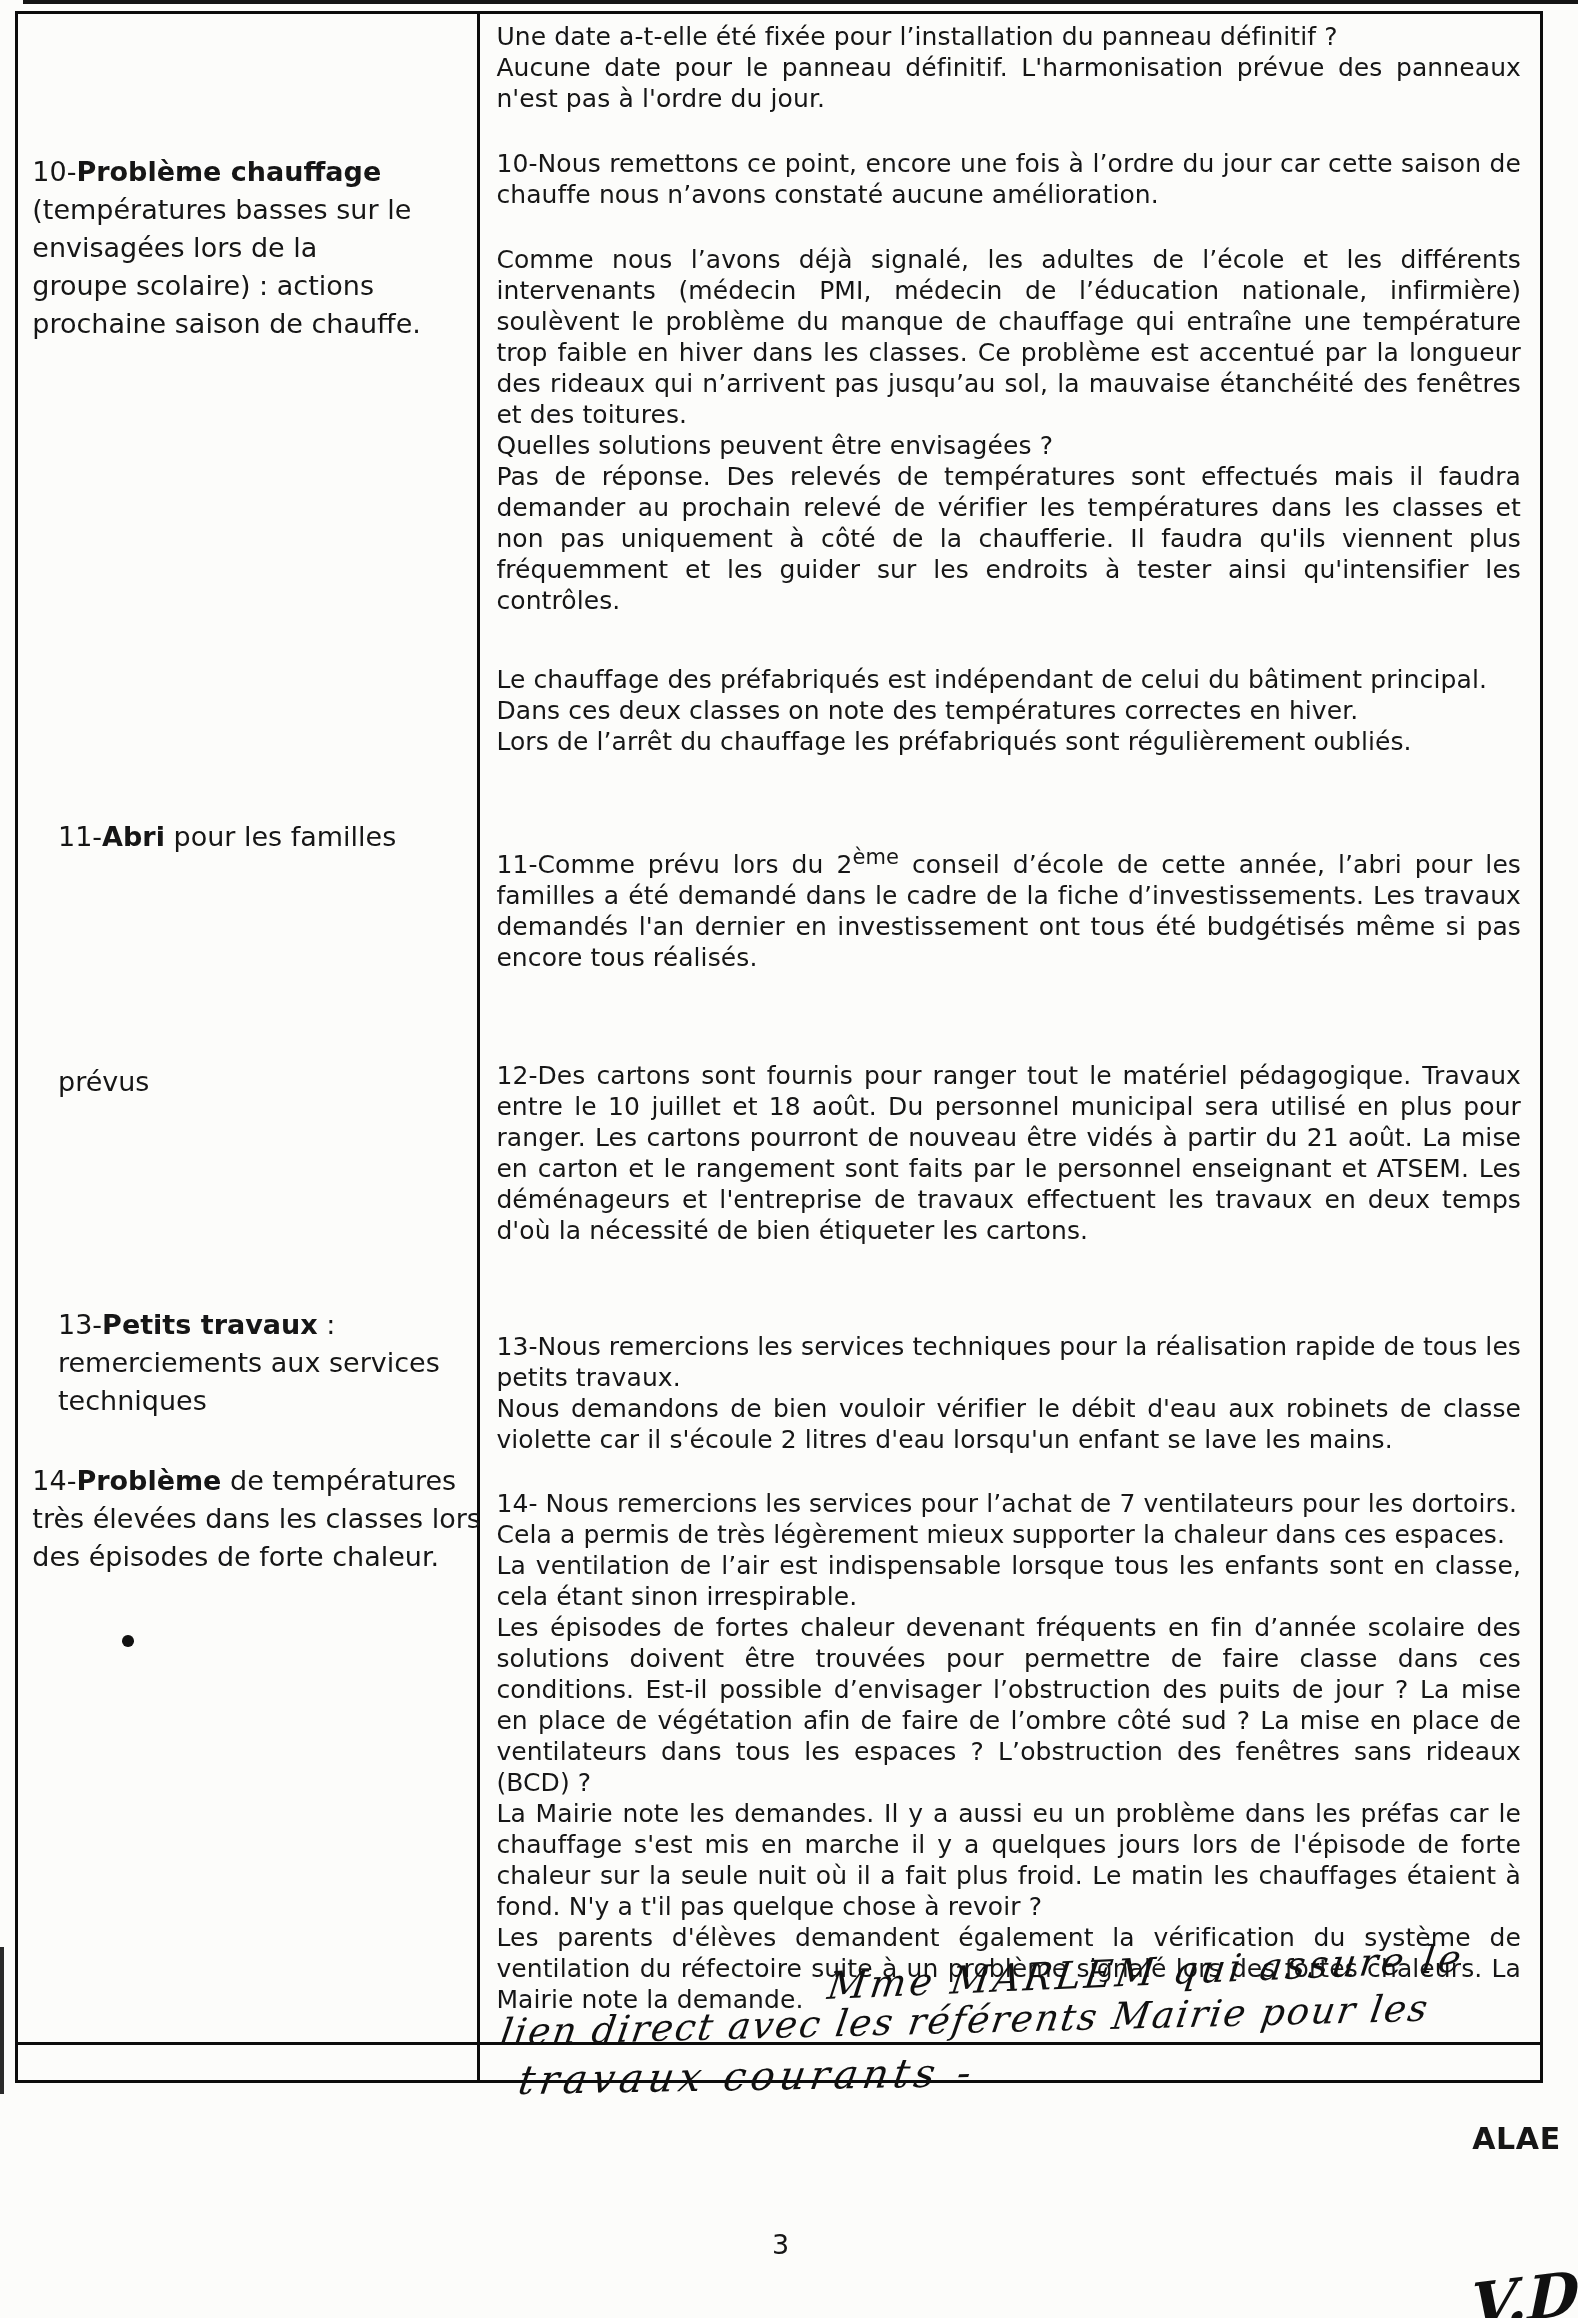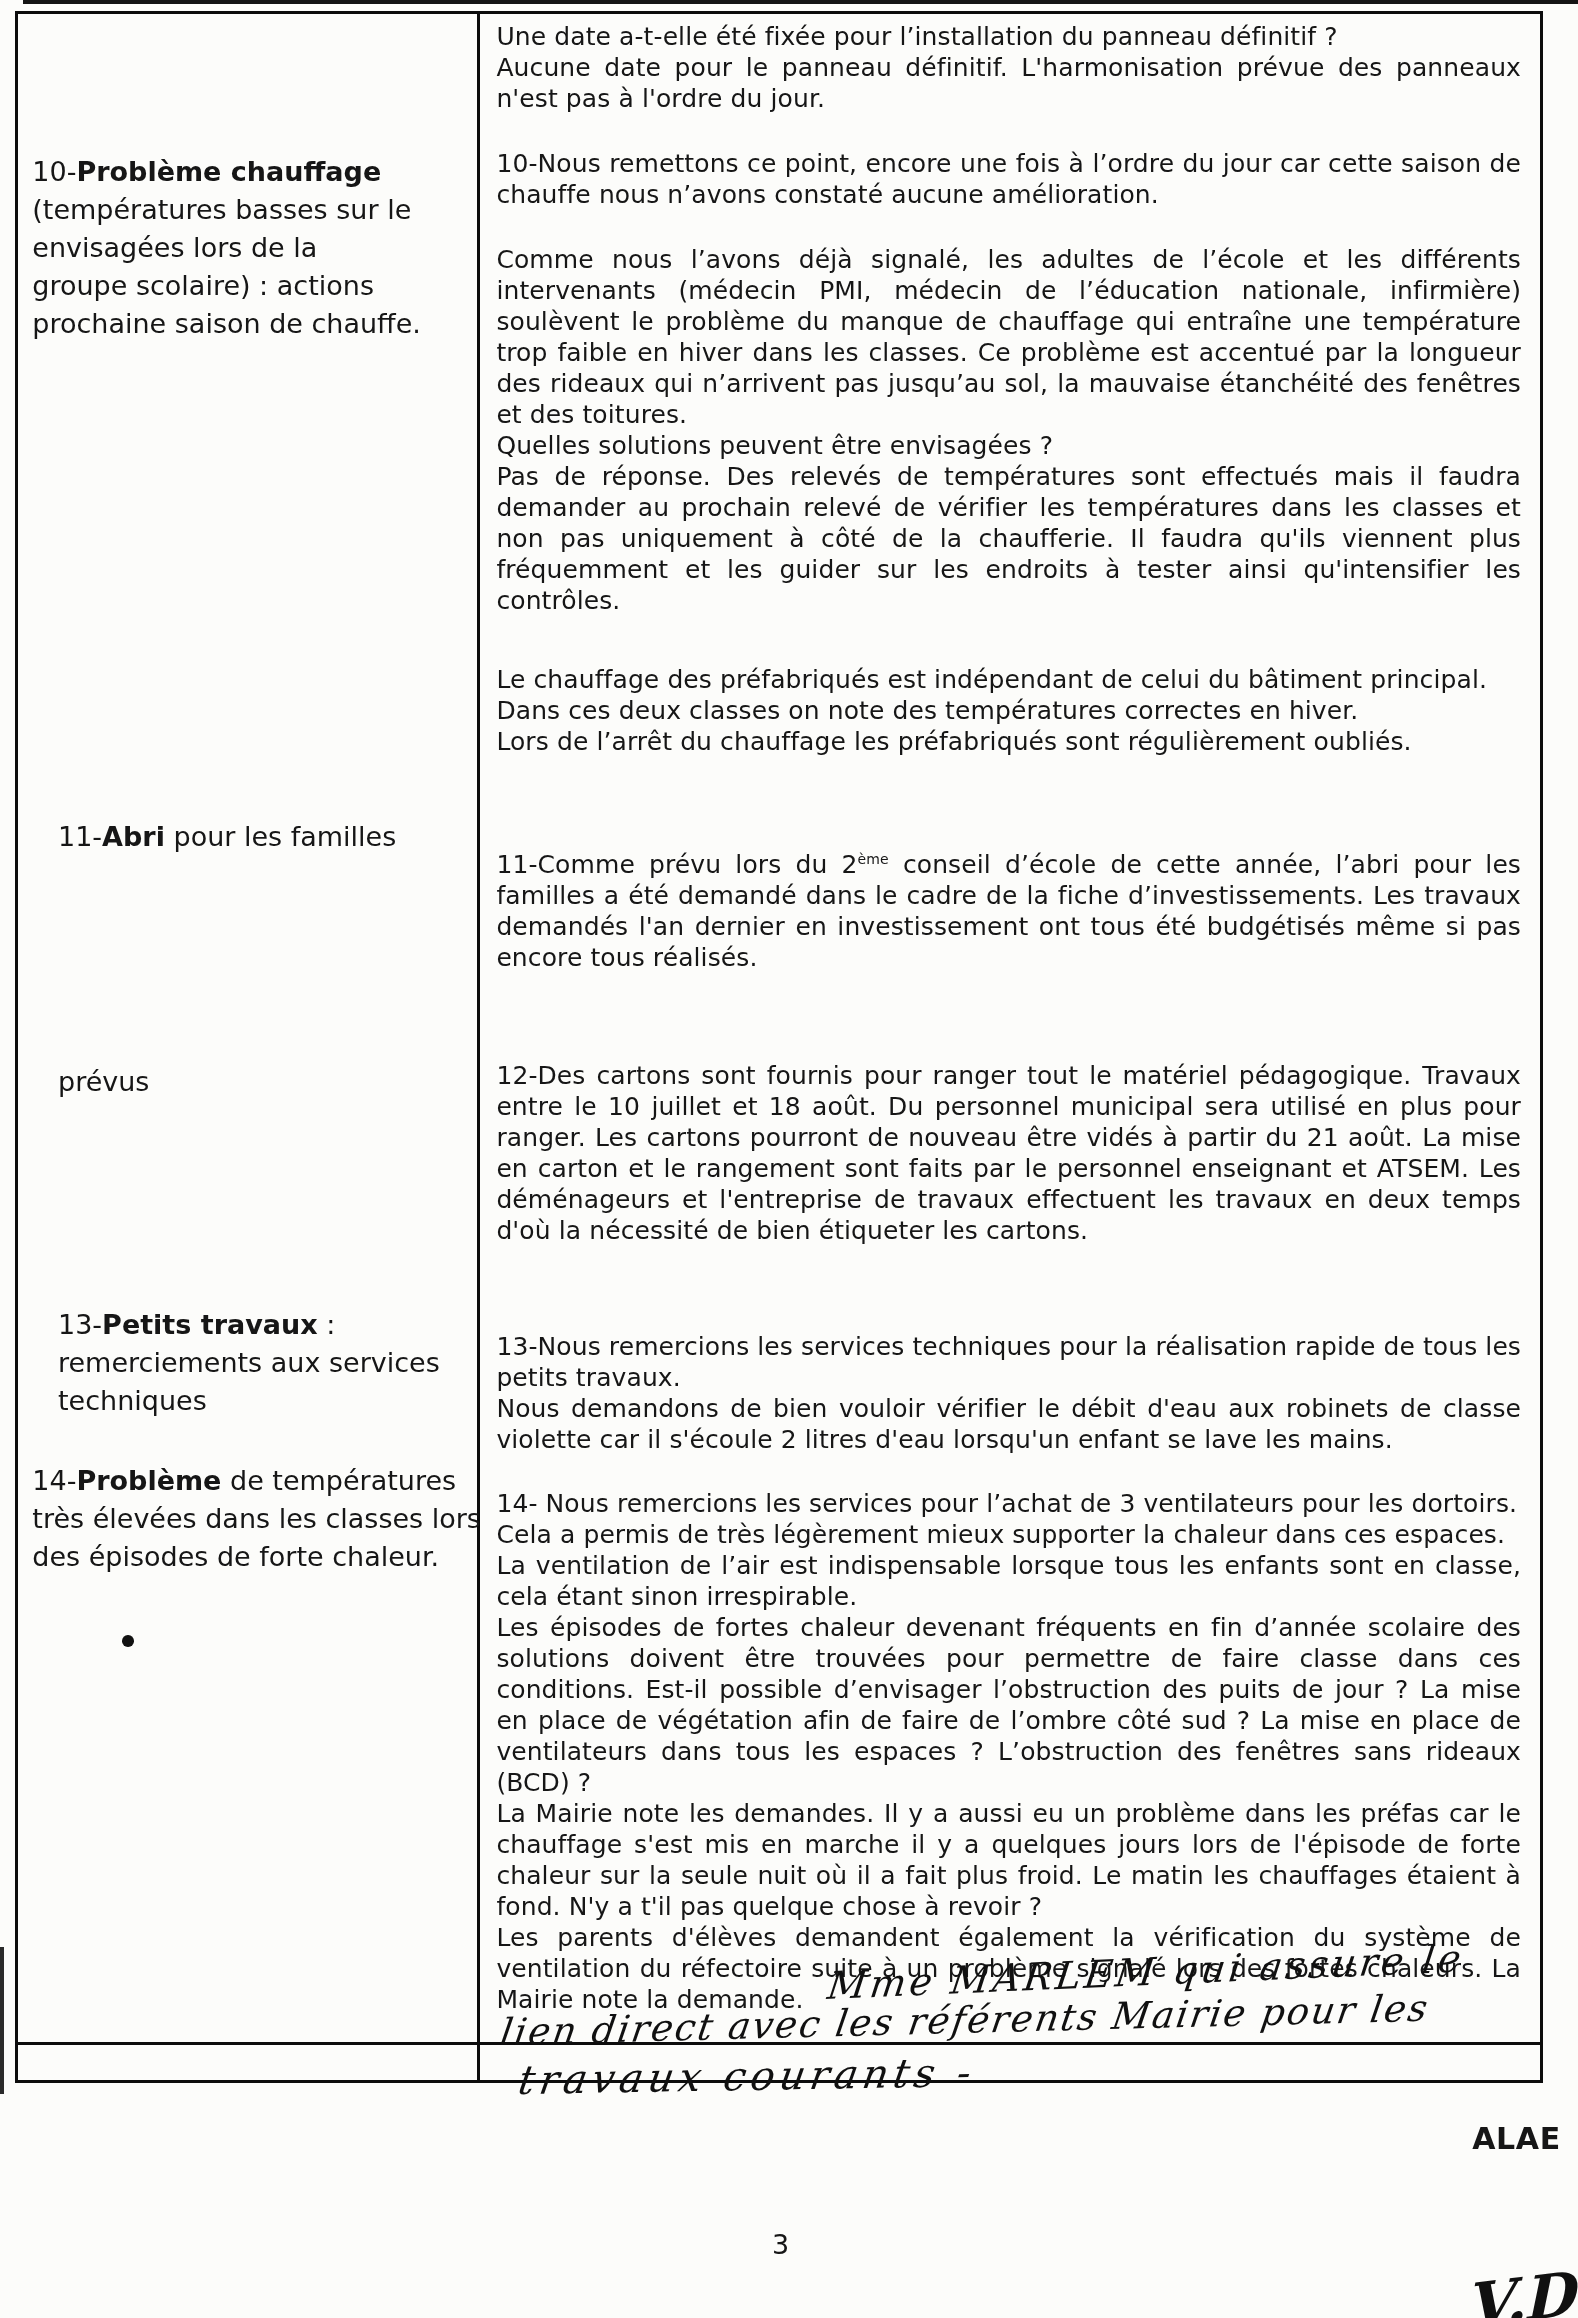--- a/index.html
+++ b/index.html
@@ -30,21 +30,21 @@
   .t14{left:14.3px;top:1448px;}
   .bullet{position:absolute;left:104px;top:1621px;width:11.6px;height:11.6px;border-radius:50%;
           background:#111;font-size:0;overflow:hidden;}
   
   .right-col{
     position:absolute;left:462px;top:0;width:1060px;height:100%;
     padding:6.8px 19px 0 16.4px;box-sizing:border-box;
   }
   .para{margin:0;font-size:25px;line-height:31px;text-align:justify;
         text-justify:inter-word;letter-spacing:0.1px;}
-  .para sup{font-size:14px;line-height:0;}
+  .para sup{font-size:21px;line-height:0;}
   .mt45{margin-top:48px;}
   .mt49{margin-top:33px;}
   .mt50{margin-top:34px;}
   .mt124{margin-top:85px;}
   .mt127{margin-top:87px;}
   .mt135{margin-top:92px;}
   
   .hw{
     position:absolute;font-family:"DejaVu Serif",serif;font-style:italic;
     color:#101010;transform-origin:left center;white-space:nowrap;
@@ -111,21 +111,21 @@
       <p class="para mt50">Comme nous l’avons déjà signalé, les adultes de l’école et les différents intervenants (médecin PMI, médecin de l’éducation nationale, infirmière) soulèvent le problème du manque de chauffage qui entraîne une température trop faible en hiver dans les classes. Ce problème est accentué par la longueur des rideaux qui n’arrivent pas jusqu’au sol, la mauvaise étanchéité des fenêtres et des toitures.</p>
       <p class="para">Quelles solutions peuvent être envisagées ?</p>
       <p class="para">Pas de réponse. Des relevés de températures sont effectués mais il faudra demander au prochain relevé de vérifier les températures dans les classes et non pas uniquement à côté de la chaufferie. Il faudra qu'ils viennent plus fréquemment et les guider sur les endroits à tester ainsi qu'intensifier les contrôles.</p>
       <p class="para mt45">Le chauffage des préfabriqués est indépendant de celui du bâtiment principal.</p>
       <p class="para">Dans ces deux classes on note des températures correctes en hiver.</p>
       <p class="para">Lors de l’arrêt du chauffage les préfabriqués sont régulièrement oubliés.</p>
       <p class="para mt135"><span>11-Comme prévu lors du 2</span><sup>ème</sup><span> conseil d’école de cette année, l’abri pour les familles a été demandé dans le cadre de la fiche d’investissements. Les travaux demandés l'an dernier en investissement ont tous été budgétisés même si pas encore tous réalisés.</span></p>
       <p class="para mt127">12-Des cartons sont fournis pour ranger tout le matériel pédagogique. Travaux entre le 10 juillet et 18 août. Du personnel municipal sera utilisé en plus pour ranger. Les cartons pourront de nouveau être vidés à partir du 21 août. La mise en carton et le rangement sont faits par le personnel enseignant et ATSEM. Les déménageurs et l'entreprise de travaux effectuent les travaux en deux temps d'où la nécessité de bien étiqueter les cartons.</p>
       <p class="para mt124">13-Nous remercions les services techniques pour la réalisation rapide de tous les petits travaux.</p>
       <p class="para">Nous demandons de bien vouloir vérifier le débit d'eau aux robinets de classe violette car il s'écoule 2 litres d'eau lorsqu'un enfant se lave les mains.</p>
-      <p class="para mt49">14- Nous remercions les services pour l’achat de 3 ventilateurs pour les dortoirs.</p>
+      <p class="para mt49">14- Nous remercions les services pour l’achat de 7 ventilateurs pour les dortoirs.</p>
       <p class="para">Cela a permis de très légèrement mieux supporter la chaleur dans ces espaces.</p>
       <p class="para">La ventilation de l’air est indispensable lorsque tous les enfants sont en classe, cela étant sinon irrespirable.</p>
       <p class="para">Les épisodes de fortes chaleur devenant fréquents en fin d’année scolaire des solutions doivent être trouvées pour permettre de faire classe dans ces conditions. Est-il possible d’envisager l’obstruction des puits de jour ? La mise en place de végétation afin de faire de l’ombre côté sud ? La mise en place de ventilateurs dans tous les espaces ? L’obstruction des fenêtres sans rideaux (BCD) ?</p>
       <p class="para">La Mairie note les demandes. Il y a aussi eu un problème dans les préfas car le chauffage s'est mis en marche il y a quelques jours lors de l'épisode de forte chaleur sur la seule nuit où il a fait plus froid. Le matin les chauffages étaient à fond. N'y a t'il pas quelque chose à revoir ?</p>
       <p class="para">Les parents d'élèves demandent également la vérification du système de ventilation du réfectoire suite à un problème signalé lors des fortes chaleurs. La Mairie note la demande.</p>
     </div>
   </div>
 
   <div class="hw hw1">Mme MARLEM qui assure le</div>
   <div class="hw hw2">lien direct avec les référents Mairie pour les</div>

